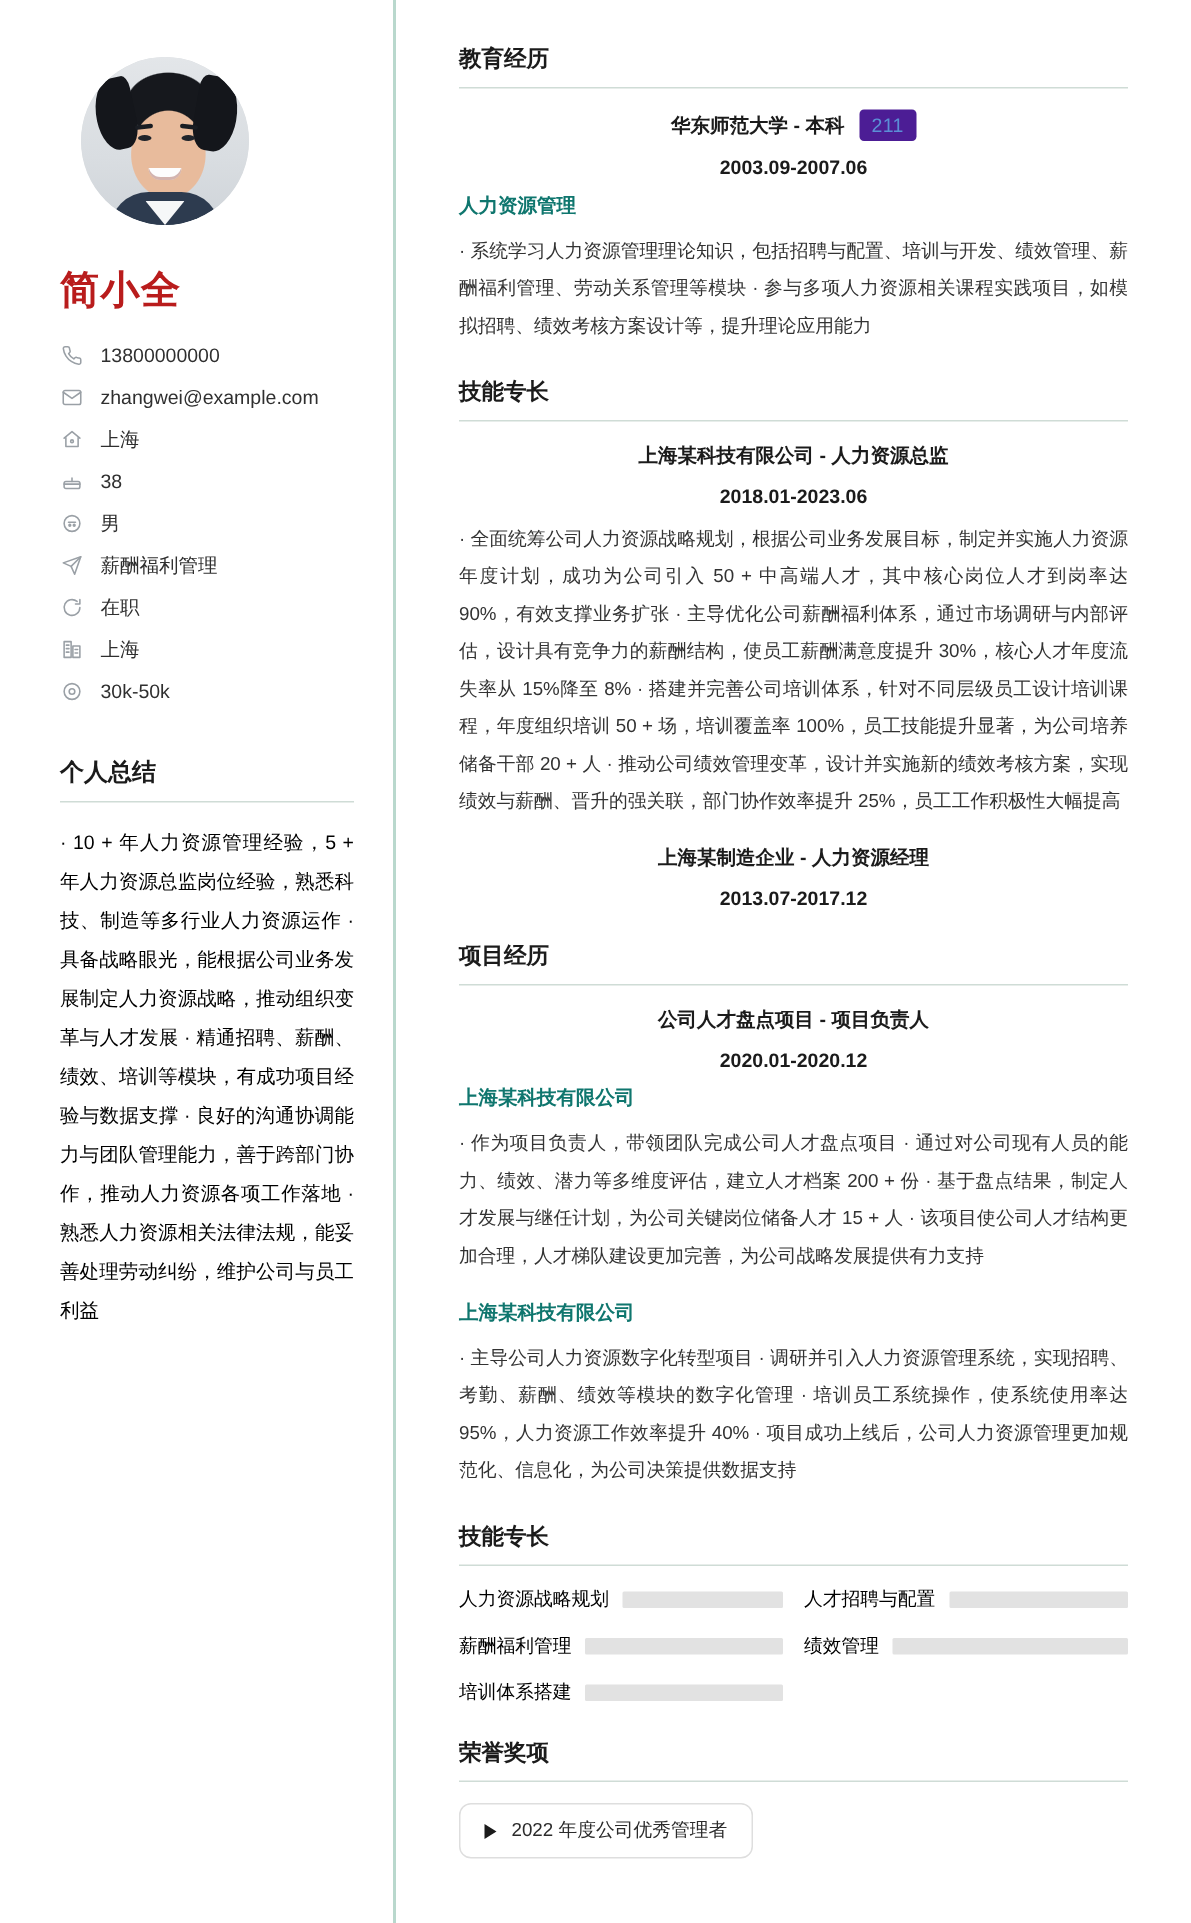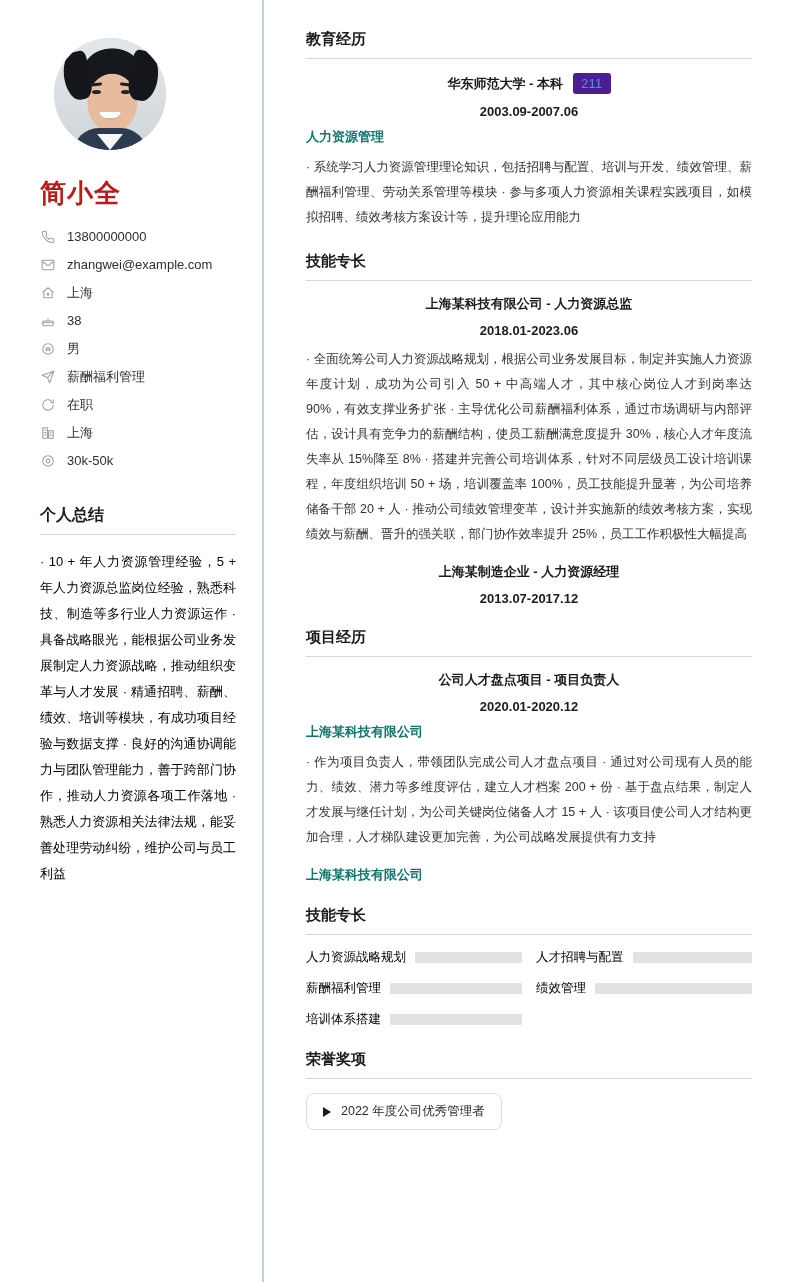--- a/index.html
+++ b/index.html
@@ -436,20 +436,21 @@
         <div class="entry-head">
           <span class="entry-title">公司人才盘点项目 - 项目负责人</span>
           <span class="entry-date">2020.01-2020.12</span>
         </div>
         <div class="entry-sub">上海某科技有限公司</div>
         <p class="entry-desc">· 作为项目负责人，带领团队完成公司人才盘点项目 · 通过对公司现有人员的能力、绩效、潜力等多维度评估，建立人才档案 200 + 份 · 基于盘点结果，制定人才发展与继任计划，为公司关键岗位储备人才 15 + 人 · 该项目使公司人才结构更加合理，人才梯队建设更加完善，为公司战略发展提供有力支持</p>
       </div>
 
       <div class="entry">
         <div class="entry-sub">上海某科技有限公司</div>
+        <p class="entry-desc">· 主导公司人力资源数字化转型项目 · 调研并引入人力资源管理系统，实现招聘、考勤、薪酬、绩效等模块的数字化管理 · 培训员工系统操作，使系统使用率达 95%，人力资源工作效率提升 40% · 项目成功上线后，公司人力资源管理更加规范化、信息化，为公司决策提供数据支持</p>
       </div>
     </section>
 
     <section class="section">
       <div class="section-title">技能专长</div>
 
       <div class="skills-grid">
         <div class="skill-row">
           <span class="skill-name">人力资源战略规划</span>
           <span class="skill-track" style="background: rgb(226, 226, 226);">

